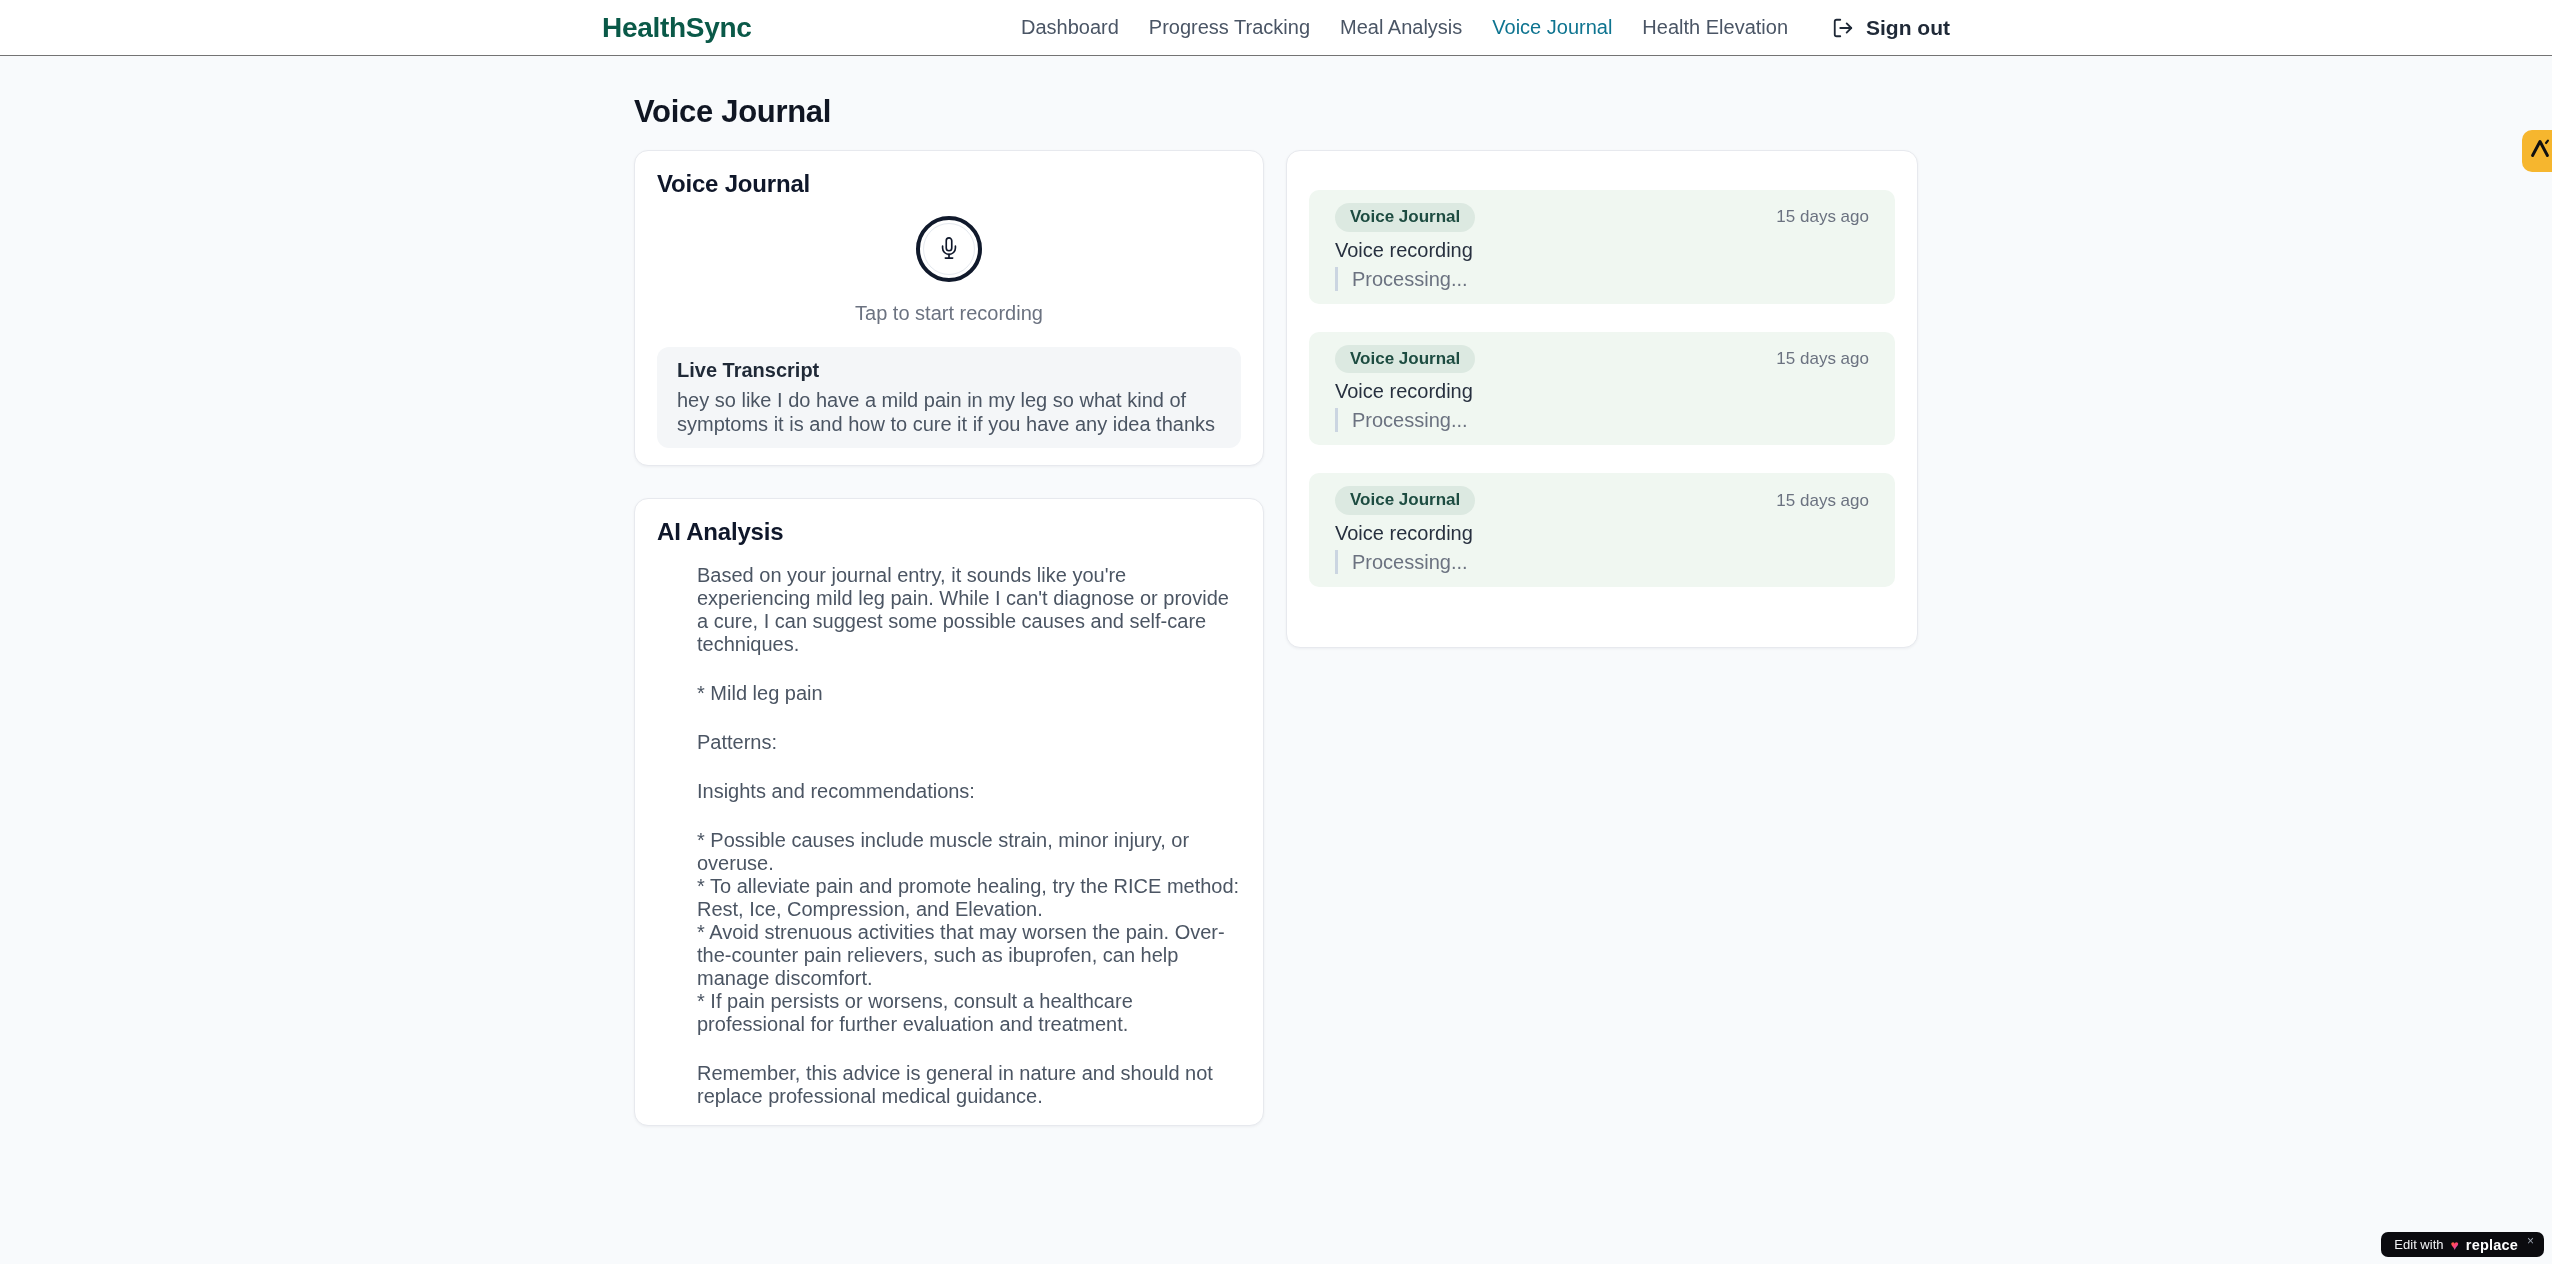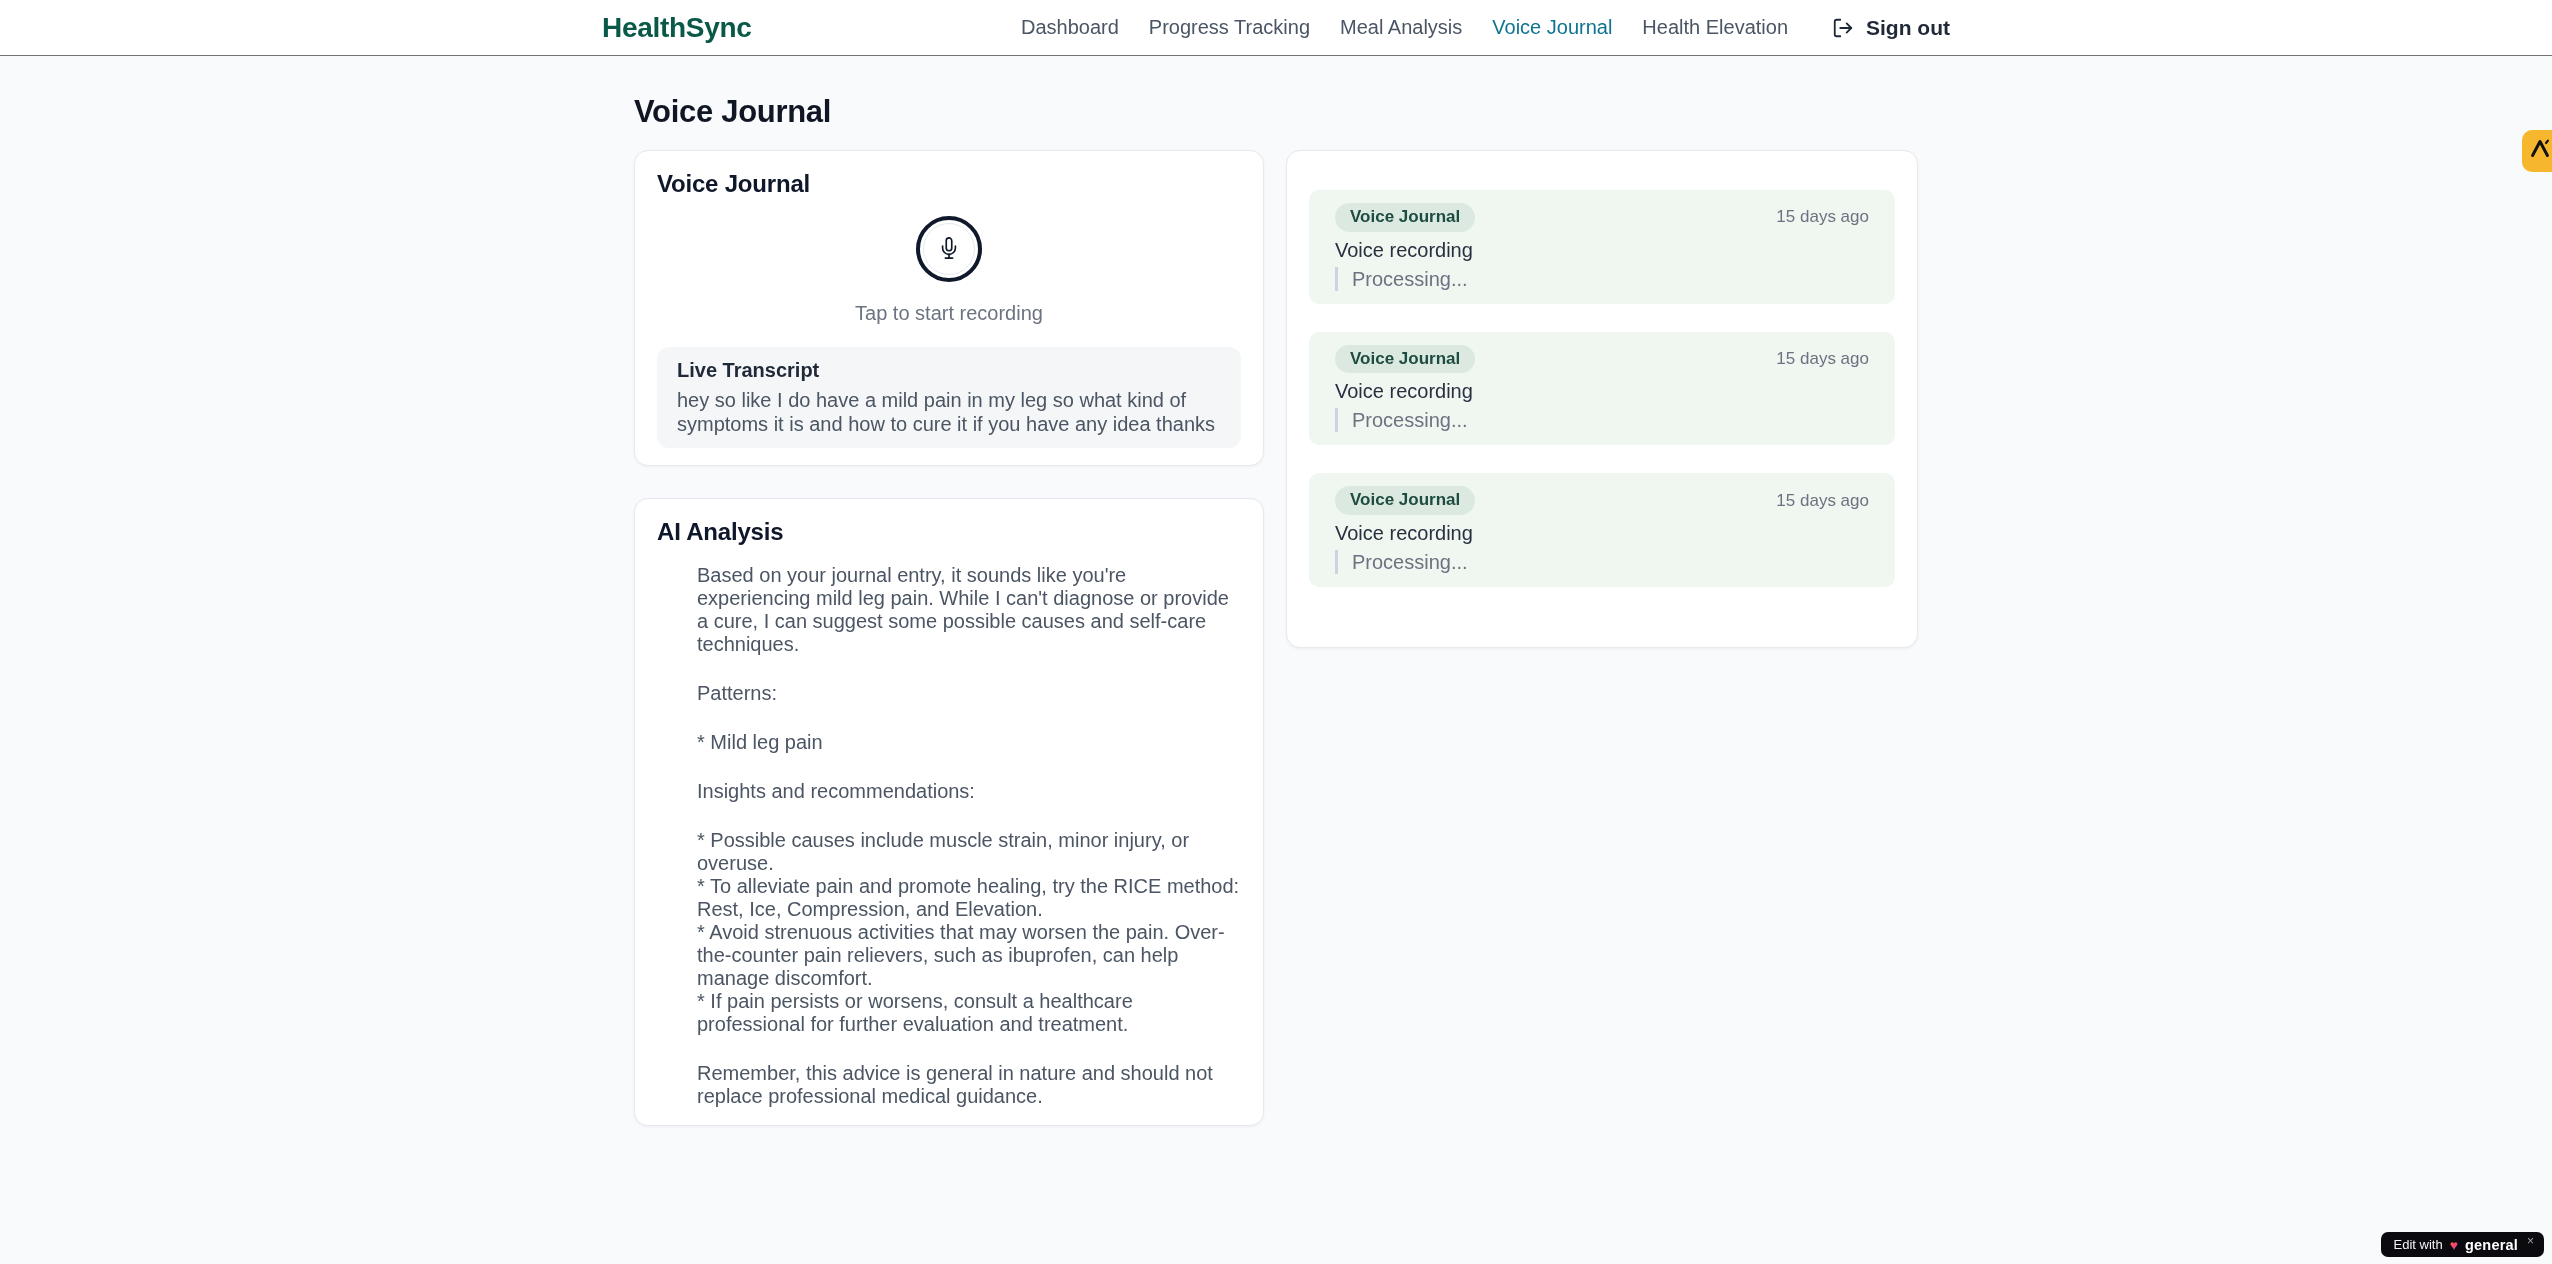--- a/index.html
+++ b/index.html
@@ -299,22 +299,22 @@
         <div class="transcript-box">
           <div class="transcript-title">Live Transcript</div>
           <div class="transcript-text">hey so like I do have a mild pain in my leg so what kind of symptoms it is and how to cure it if you have any idea thanks</div>
         </div>
       </section>
 
       <section class="card" style="margin-top:32px;">
         <h2 class="card-title">AI Analysis</h2>
         <div class="analysis-body">
           <p class="analysis-p">Based on your journal entry, it sounds like you're experiencing mild leg pain. While I can't diagnose or provide a cure, I can suggest some possible causes and self-care techniques.</p>
+          <p class="analysis-p">* Mild leg pain</p>
           <p class="analysis-p">Patterns:</p>
-          <p class="analysis-p">* Mild leg pain</p>
           <p class="analysis-p">Insights and recommendations:</p>
           <p class="analysis-p">* Possible causes include muscle strain, minor injury, or overuse.
 * To alleviate pain and promote healing, try the RICE method: Rest, Ice, Compression, and Elevation.
 * Avoid strenuous activities that may worsen the pain. Over-the-counter pain relievers, such as ibuprofen, can help manage discomfort.
 * If pain persists or worsens, consult a healthcare professional for further evaluation and treatment.</p>
           <p class="analysis-p">Remember, this advice is general in nature and should not replace professional medical guidance.</p>
         </div>
       </section>
 
     </div>
@@ -362,15 +362,15 @@
     <svg width="26" height="26" viewBox="0 0 28 28" fill="none" stroke="#111111" stroke-width="3.2" stroke-linecap="round" stroke-linejoin="round">
       <path d="M6 21 L14 6 L22 21"></path>
       <path d="M20.5 7.5 l2 -2.5" stroke-width="2.4"></path>
     </svg>
   </span>
 </div>
 
 <div class="edit-pill">
   <span class="edit-pill-prefix">Edit with</span>
   <span class="edit-pill-heart">♥</span>
-  <span class="edit-pill-brand">general</span>
+  <span class="edit-pill-brand">replace</span>
   <span class="edit-pill-close">×</span>
 </div>
 
 </body></html>

